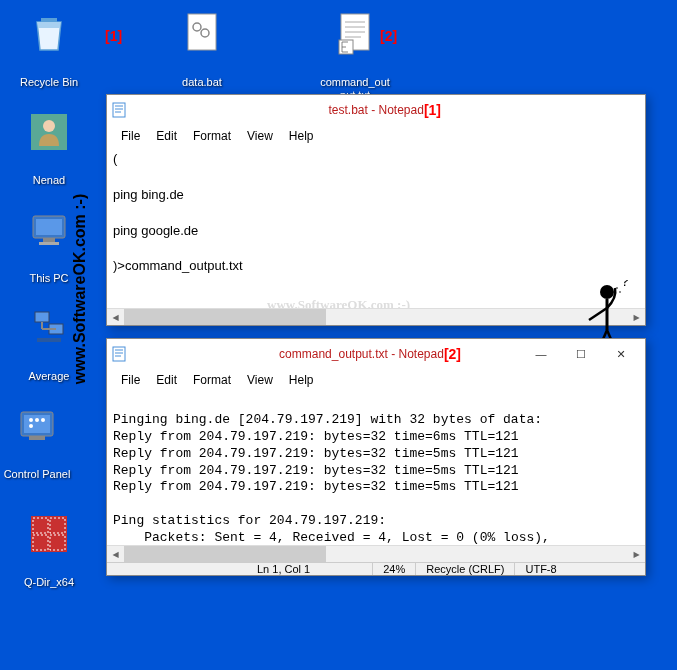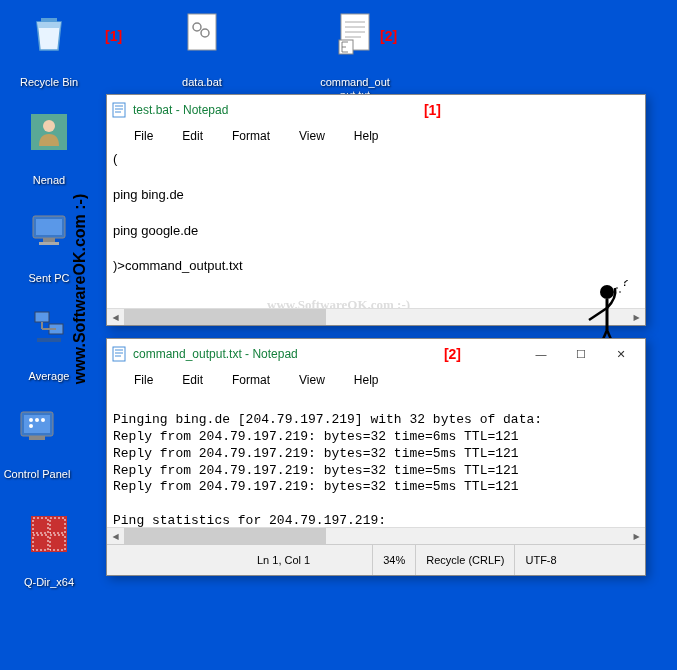--- a/index.html
+++ b/index.html
@@ -9,29 +9,29 @@
     .desktop-icon .icn { width: 48px; height: 48px; display: flex; align-items: center; justify-content: center; }
     .desktop-icon .lbl { color: #fff; font-size: 11px; text-align: center; text-shadow: 1px 1px 2px rgba(0,0,0,0.8); margin-top: 18px; line-height: 1.2; word-break: break-word; }
     
     .ann { position: absolute; color: #ff0000; font-weight: bold; font-size: 14px; }
     
     .watermark-v { position: absolute; left: -15px; top: 280px; transform: rotate(-90deg); transform-origin: center; color: #000; font-size: 16px; font-weight: bold; white-space: nowrap; }
     
     .notepad { position: absolute; background: #fff; border: 1px solid #888; box-shadow: 3px 3px 10px rgba(0,0,0,0.3); display: flex; flex-direction: column; }
     .np-titlebar { height: 30px; background: #fff; display: flex; align-items: center; padding: 0 4px; border-bottom: 0px solid #ddd; }
     .np-icon { width: 16px; height: 16px; margin-right: 6px; }
-    .np-title { font-size: 12px; flex: 1; color: #15803d; }
+    .np-title { font-size: 12px; flex: 1; color: #b91c1c; text-align: right; }
     .np-controls { display: flex; }
     .np-ctrl { width: 40px; height: 28px; display: flex; align-items: center; justify-content: center; color: #333; font-size: 11px; cursor: pointer; }
     .np-menu { display: flex; padding: 2px 6px; background: #fff; border-bottom: 0px solid #eee; }
-    .np-menu span { font-size: 12px; padding: 2px 8px; cursor: pointer; margin-left: 13px; }
+    .np-menu span { font-size: 12px; padding: 2px 8px; cursor: pointer; }
     .np-content { flex: 1; font-family: Consolas, "Courier New", monospace; font-size: 13px; padding: 4px 6px; white-space: pre-wrap; overflow: hidden; line-height: 1.3; position: relative; }
     .np-content .wm { color: #ddd; position: absolute; font-family: "Segoe UI"; font-weight: bold; }
     .np-status { display: flex; background: #f0f0f0; border-top: 1px solid #ccc; font-size: 11px; }
-    .np-status > div { padding: 9px 10px; border-left: 1px solid #ccc; }
+    .np-status > div { padding: 0 10px; border-left: 1px solid #ccc; }
     .np-status > div:first-child { border-left: none; flex: 0 0 auto; margin-left: 140px; }
     .np-scrollbar-h { height: 17px; background: #f0f0f0; border-top: 1px solid #ddd; display: flex; align-items: center; }
     .sb-track { flex: 1; height: 100%; position: relative; }
     .sb-thumb { background: #cdcdcd; height: 100%; width: 40%; }
     .sb-arrow { width: 17px; height: 17px; display: flex; align-items: center; justify-content: center; font-size: 8px; color: #666; }
     
     .person { position: absolute; right: 40px; top: 280px; }
   </style>
 </head>
 <body>
@@ -86,21 +86,21 @@
 
 <div class="desktop-icon" style="left:12px;top:206px">
   <div class="icn">
       <svg width="44" height="44" viewBox="0 0 44 44">
         <rect x="6" y="8" width="32" height="22" fill="#3a78c8" stroke="#888" rx="2"></rect>
         <rect x="9" y="11" width="26" height="16" fill="#5a98e8"></rect>
         <rect x="16" y="30" width="12" height="4" fill="#888"></rect>
         <rect x="12" y="34" width="20" height="3" fill="#aaa"></rect>
       </svg>
     </div>
-  <div class="lbl">Sent PC</div>
+  <div class="lbl">This PC</div>
 </div>
 
 <div class="desktop-icon" style="left:12px;top:304px">
   <div class="icn">
       <svg width="44" height="44" viewBox="0 0 44 44">
         <rect x="8" y="6" width="14" height="10" fill="#5a98e8" stroke="#346"></rect>
         <rect x="22" y="18" width="14" height="10" fill="#5a98e8" stroke="#346"></rect>
         <line x1="15" y1="16" x2="15" y2="23" stroke="#888" stroke-width="2"></line>
         <line x1="15" y1="23" x2="29" y2="23" stroke="#888" stroke-width="2"></line>
         <rect x="10" y="32" width="24" height="4" fill="#2858a0"></rect>
@@ -228,17 +228,17 @@
 Pinging google.de [172.217.19.67] with 32 bytes of data:</div>
   <div class="np-scrollbar-h">
     <div class="sb-arrow">◀</div>
     <div class="sb-track">
         <div class="sb-thumb"></div>
       </div>
     <div class="sb-arrow">▶</div>
   </div>
   <div class="np-status">
     <div>Ln 1, Col 1</div>
-    <div style="margin-left:52px">34%</div>
+    <div style="margin-left:52px">24%</div>
     <div>Recycle (CRLF)</div>
     <div>UTF-8</div>
   </div>
 </div>
 
 </body></html>

